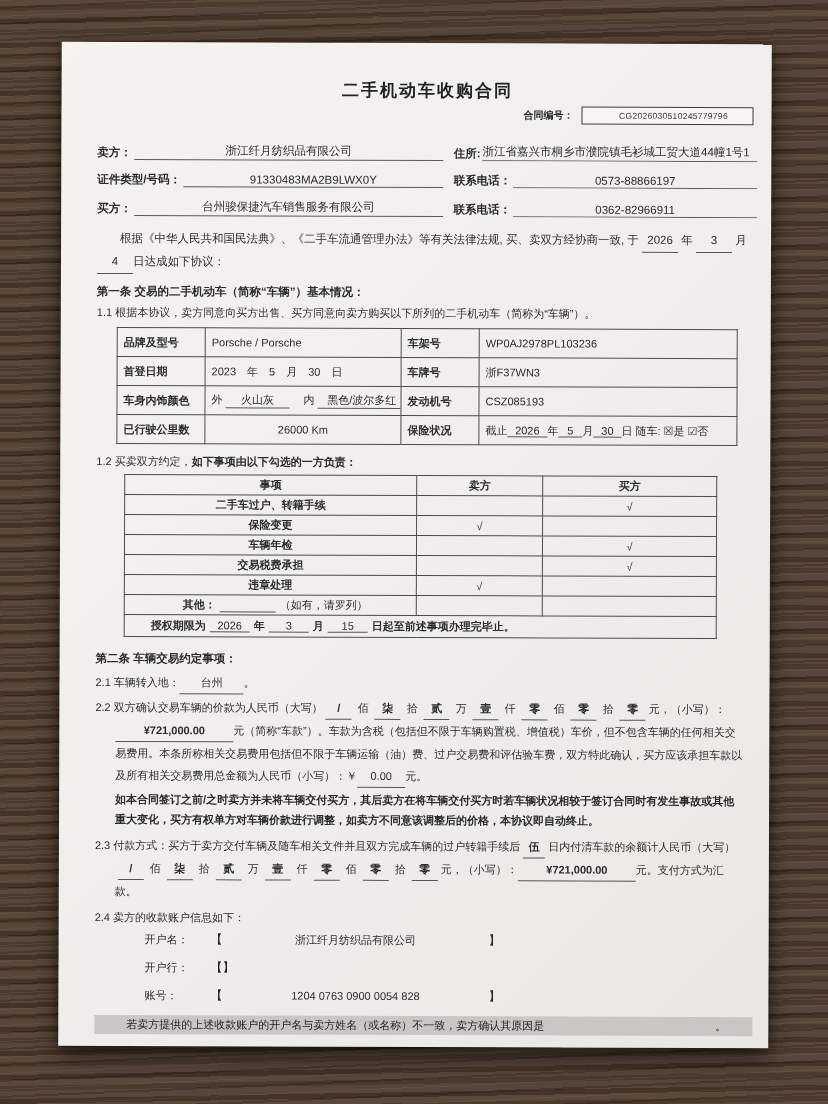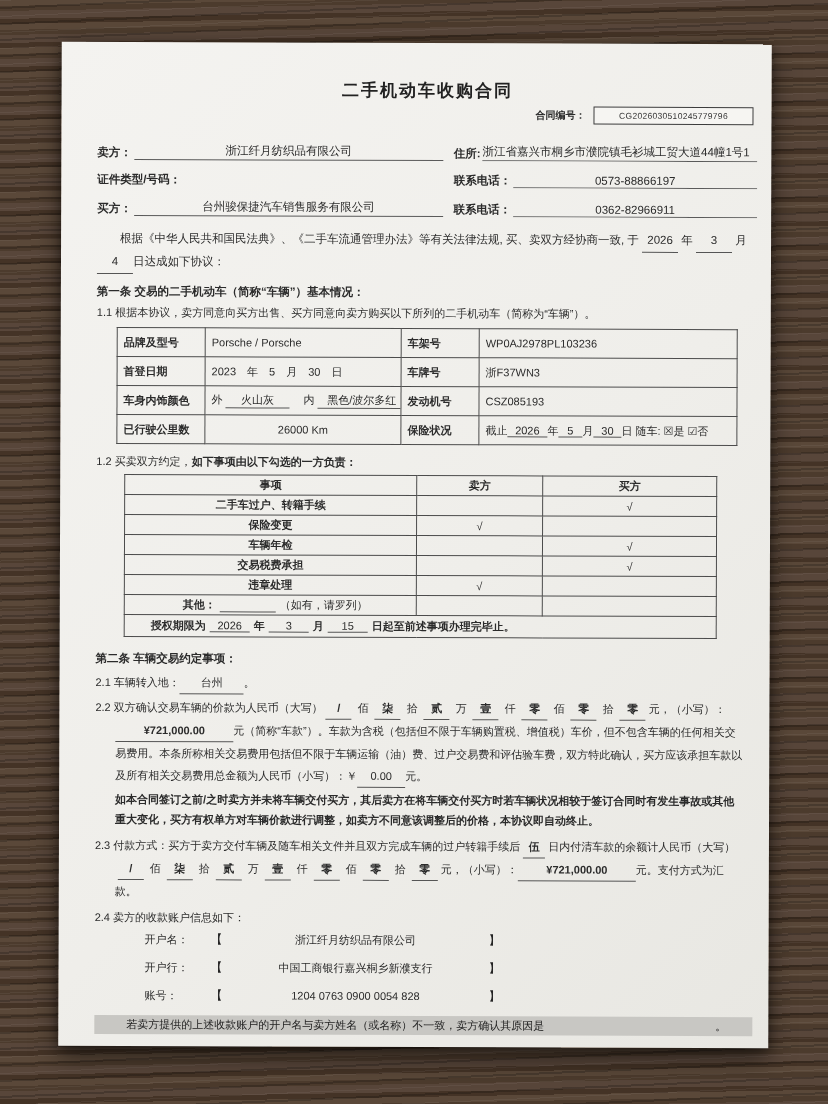--- a/index.html
+++ b/index.html
@@ -16,21 +16,21 @@
     position:absolute;left:60px;top:43px;width:710px;height:1004px;box-sizing:border-box;
     background:linear-gradient(135deg,#f4f3f0 0%,#efeeea 55%,#e8e7e2 100%);
     box-shadow:0 10px 26px rgba(0,0,0,.55),0 2px 8px rgba(0,0,0,.35);
     transform:rotate(0.2deg);
     padding:20px 14px 0 36px;color:#2b2b2b;font-size:11px;
   }
   .title{font-size:17px;font-weight:bold;text-align:center;letter-spacing:2px;margin:16px 0 2px;color:#222;}
   .cno-row{display:flex;justify-content:flex-end;align-items:center;gap:8px;margin:4px 4px 12px 0;}
   .cno-label{font-weight:bold;font-size:10px;}
   .cno-box{width:158px;height:16px;border:1.5px solid #3c3c3c;background:#f6f5f2;
-    display:flex;align-items:center;justify-content:center;font-size:8.5px;letter-spacing:.3px;color:#333;}
+    display:flex;align-items:center;justify-content:center;font-size:8.5px;letter-spacing:.3px;color:#333;padding-left:12px;}
   .prow{display:flex;margin-bottom:12px;}
   .pleft{flex:0 0 54%;display:flex;align-items:flex-end;padding-right:10px;box-sizing:border-box;}
   .pright{flex:1;display:flex;align-items:flex-end;overflow:hidden;}
   .plabel{font-weight:bold;font-size:11.5px;white-space:nowrap;}
   .pvalue{flex:1;border-bottom:1.4px solid #5a5a5a;text-align:center;font-size:11.5px;
     padding-bottom:1px;white-space:nowrap;overflow:hidden;margin-left:2px;}
   .pvalue.left{text-align:left;margin-top:8px;}
   .intro{font-size:11.5px;line-height:1.9;margin:12px 4px 8px 0;text-indent:2em;}
   .iu{display:inline-block;min-width:36px;border-bottom:1.4px solid #555;text-align:center;text-indent:0;}
   .h-sec{font-weight:bold;font-size:11.5px;margin:10px 0 5px;}
@@ -84,20 +84,21 @@
     </div>
     <div class="pright">
       <span class="plabel">住所:</span>
       <span class="pvalue left">浙江省嘉兴市桐乡市濮院镇毛衫城工贸大道44幢1号1</span>
     </div>
   </div>
 
   <div class="prow">
     <div class="pleft">
       <span class="plabel">证件类型/号码：</span>
+      <span class="pvalue">91330483MA2B9LWX0Y</span>
     </div>
     <div class="pright">
       <span class="plabel">联系电话：</span>
       <span class="pvalue">0573-88866197</span>
     </div>
   </div>
 
   <div class="prow">
     <div class="pleft">
       <span class="plabel">买方：</span>
@@ -227,21 +228,20 @@
 
   <div class="acct-row">
     <span class="acct-label">开户名：</span>
     <span class="acct-bracket">【</span>
     <span class="acct-value">浙江纤月纺织品有限公司</span>
     <span class="acct-bracket">】</span>
   </div>
   <div class="acct-row">
     <span class="acct-label">开户行：</span>
     <span class="acct-bracket">【</span>
-    <span class="acct-value">中国工商银行嘉兴桐乡新濮支行</span>
     <span class="acct-bracket">】</span>
   </div>
   <div class="acct-row">
     <span class="acct-label">账号：</span>
     <span class="acct-bracket">【</span>
     <span class="acct-value">1204 0763 0900 0054 828</span>
     <span class="acct-bracket">】</span>
   </div>
 
   <div class="note-bar">

